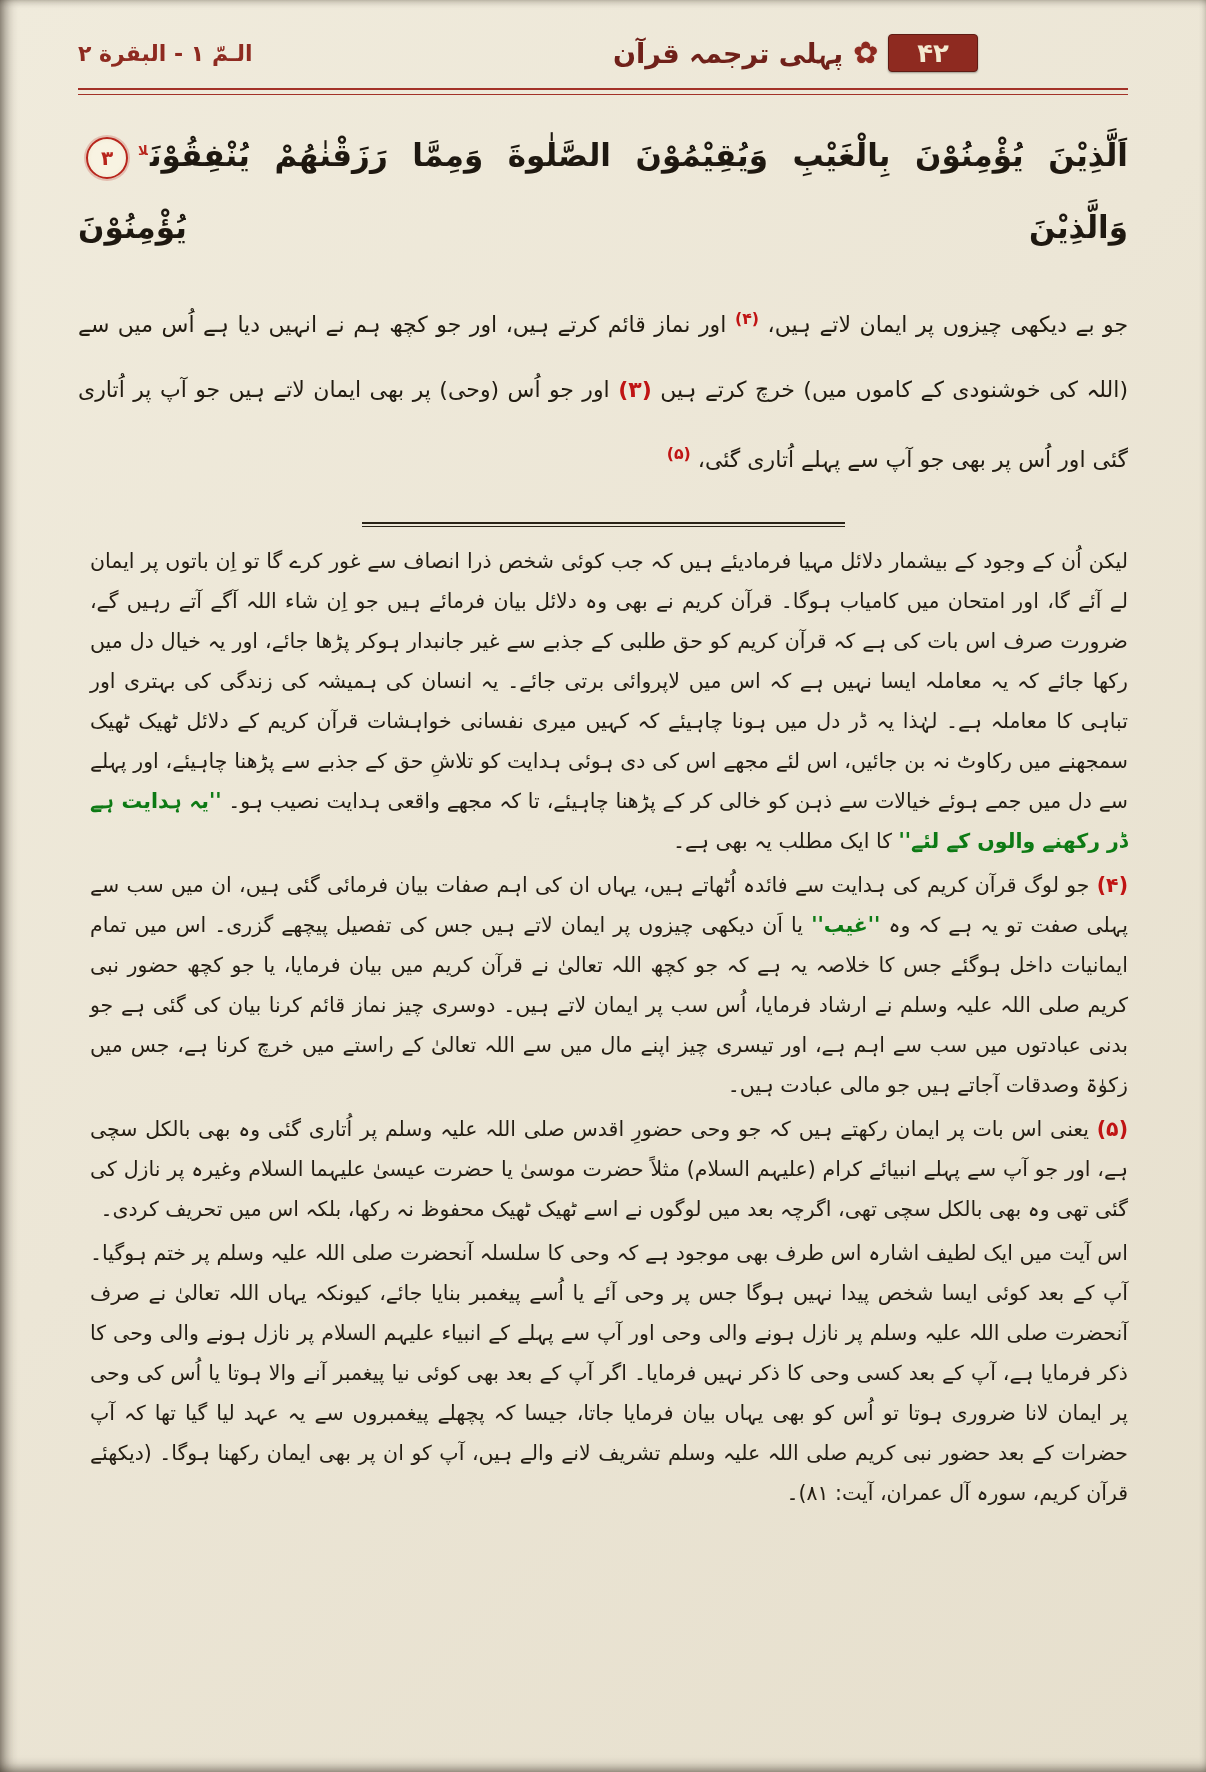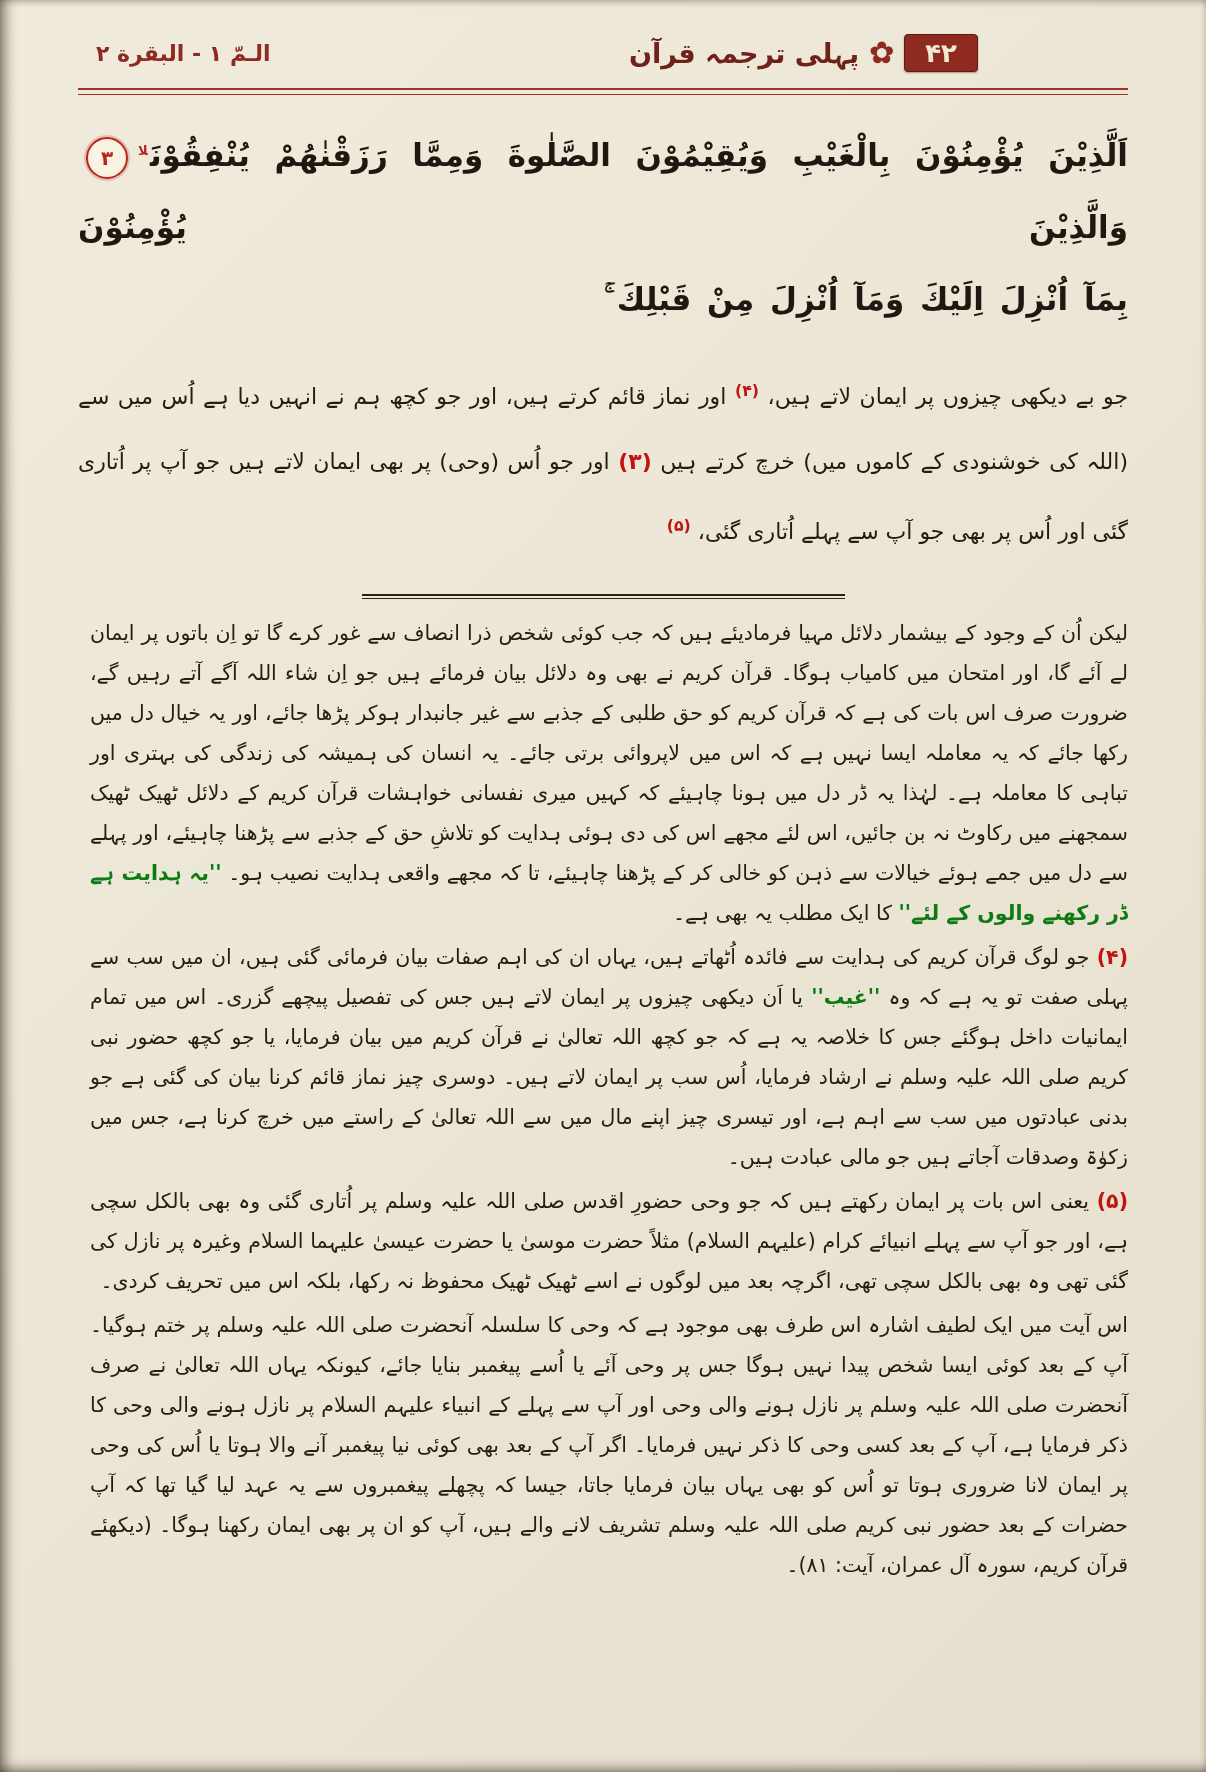--- a/index.html
+++ b/index.html
@@ -28,34 +28,34 @@
     display:flex;justify-content:space-between;align-items:center;
     padding-top:26px;height:54px;
   }
   .right-cluster{
     display:flex;align-items:center;
     margin-inline-start:150px; 
   }
   .page-number-box{
     background:#8e2a20;color:#f3e9d0;
     font-size:26px;font-weight:bold;
-    padding:3px 20px;border-radius:4px;
+    padding:3px 28px;border-radius:4px;
     border:1px solid #5f1b13;
     box-shadow:0 1px 2px rgba(0,0,0,.35);
   }
   .ornament{
     color:#8e2a20;font-size:30px;line-height:30px;margin:0 10px;
     text-shadow:0 0 1px #8e2a20;
   }
   .book-title{
     color:#70211a;font-size:27px;font-weight:bold;
     letter-spacing:0;
   }
   .surah-ref{
-    color:#8e2a20;font-size:22px;font-weight:bold;margin-left:18px;
+    color:#8e2a20;font-size:22px;font-weight:bold;
   }
   .double-rule{
     margin-top:8px;height:4px;
     border-top:2.5px solid #a33228;
     border-bottom:1.5px solid #a33228;
   }
   
   .quran{margin-top:20px;}
   .quran-line{
     font-size:31px;font-weight:bold;line-height:72px;color:#1e1810;
@@ -106,21 +106,20 @@
       <div class="ornament">✿</div>
       <div class="book-title">پہلی ترجمہ قرآن</div>
     </div>
     <div class="surah-ref">الـمّ ۱ - البقرة ۲</div>
   </header>
 
   <div class="double-rule"></div>
 
   <section class="quran">
     <div class="quran-line"><span class="seg-normal">اَلَّذِيْنَ يُؤْمِنُوْنَ بِالْغَيْبِ وَيُقِيْمُوْنَ الصَّلٰوةَ وَمِمَّا رَزَقْنٰهُمْ يُنْفِقُوْنَ</span><span class="seg-waqf">لا</span><span class="seg-verse-marker">۳</span><span class="seg-normal"> وَالَّذِيْنَ يُؤْمِنُوْنَ</span></div>
-    <div class="quran-line quran-line2"><span class="seg-normal">بِمَآ اُنْزِلَ اِلَيْكَ وَمَآ اُنْزِلَ مِنْ قَبْلِكَ ۚ</span></div>
   </section>
 
   <section class="translation"><span class="seg-normal">جو بے دیکھی چیزوں پر ایمان لاتے ہیں، </span><span class="seg-red-sup">(۴)</span><span class="seg-normal"> اور نماز قائم کرتے ہیں، اور جو کچھ ہم نے انہیں دیا ہے اُس میں سے (اللہ کی خوشنودی کے کاموں میں) خرچ کرتے ہیں </span><span class="seg-red">(۳)</span><span class="seg-normal"> اور جو اُس (وحی) پر بھی ایمان لاتے ہیں جو آپ پر اُتاری گئی اور اُس پر بھی جو آپ سے پہلے اُتاری گئی، </span><span class="seg-red-sup">(۵)</span></section>
 
   <div class="section-divider"></div>
 
   <section class="commentary">
     <p class="para"><span class="seg-normal">لیکن اُن کے وجود کے بیشمار دلائل مہیا فرمادیئے ہیں کہ جب کوئی شخص ذرا انصاف سے غور کرے گا تو اِن باتوں پر ایمان لے آئے گا، اور امتحان میں کامیاب ہوگا۔ قرآن کریم نے بھی وہ دلائل بیان فرمائے ہیں جو اِن شاء اللہ آگے آتے رہیں گے، ضرورت صرف اس بات کی ہے کہ قرآن کریم کو حق طلبی کے جذبے سے غیر جانبدار ہوکر پڑھا جائے، اور یہ خیال دل میں رکھا جائے کہ یہ معاملہ ایسا نہیں ہے کہ اس میں لاپروائی برتی جائے۔ یہ انسان کی ہمیشہ کی زندگی کی بہتری اور تباہی کا معاملہ ہے۔ لہٰذا یہ ڈر دل میں ہونا چاہیئے کہ کہیں میری نفسانی خواہشات قرآن کریم کے دلائل ٹھیک ٹھیک سمجھنے میں رکاوٹ نہ بن جائیں، اس لئے مجھے اس کی دی ہوئی ہدایت کو تلاشِ حق کے جذبے سے پڑھنا چاہیئے، اور پہلے سے دل میں جمے ہوئے خیالات سے ذہن کو خالی کر کے پڑھنا چاہیئے، تا کہ مجھے واقعی ہدایت نصیب ہو۔ </span><span class="seg-green">''یہ ہدایت ہے ڈر رکھنے والوں کے لئے''</span><span class="seg-normal"> کا ایک مطلب یہ بھی ہے۔</span></p>
     <p class="para"><span class="seg-red">(۴)</span><span class="seg-normal"> جو لوگ قرآن کریم کی ہدایت سے فائدہ اُٹھاتے ہیں، یہاں ان کی اہم صفات بیان فرمائی گئی ہیں، ان میں سب سے پہلی صفت تو یہ ہے کہ وہ </span><span class="seg-green">''غیب''</span><span class="seg-normal"> یا اَن دیکھی چیزوں پر ایمان لاتے ہیں جس کی تفصیل پیچھے گزری۔ اس میں تمام ایمانیات داخل ہوگئے جس کا خلاصہ یہ ہے کہ جو کچھ اللہ تعالیٰ نے قرآن کریم میں بیان فرمایا، یا جو کچھ حضور نبی کریم صلی اللہ علیہ وسلم نے ارشاد فرمایا، اُس سب پر ایمان لاتے ہیں۔ دوسری چیز نماز قائم کرنا بیان کی گئی ہے جو بدنی عبادتوں میں سب سے اہم ہے، اور تیسری چیز اپنے مال میں سے اللہ تعالیٰ کے راستے میں خرچ کرنا ہے، جس میں زکوٰۃ وصدقات آجاتے ہیں جو مالی عبادت ہیں۔</span></p>
     <p class="para"><span class="seg-red">(۵)</span><span class="seg-normal"> یعنی اس بات پر ایمان رکھتے ہیں کہ جو وحی حضورِ اقدس صلی اللہ علیہ وسلم پر اُتاری گئی وہ بھی بالکل سچی ہے، اور جو آپ سے پہلے انبیائے کرام (علیہم السلام) مثلاً حضرت موسیٰ یا حضرت عیسیٰ علیہما السلام وغیرہ پر نازل کی گئی تھی وہ بھی بالکل سچی تھی، اگرچہ بعد میں لوگوں نے اسے ٹھیک ٹھیک محفوظ نہ رکھا، بلکہ اس میں تحریف کردی۔</span></p>

